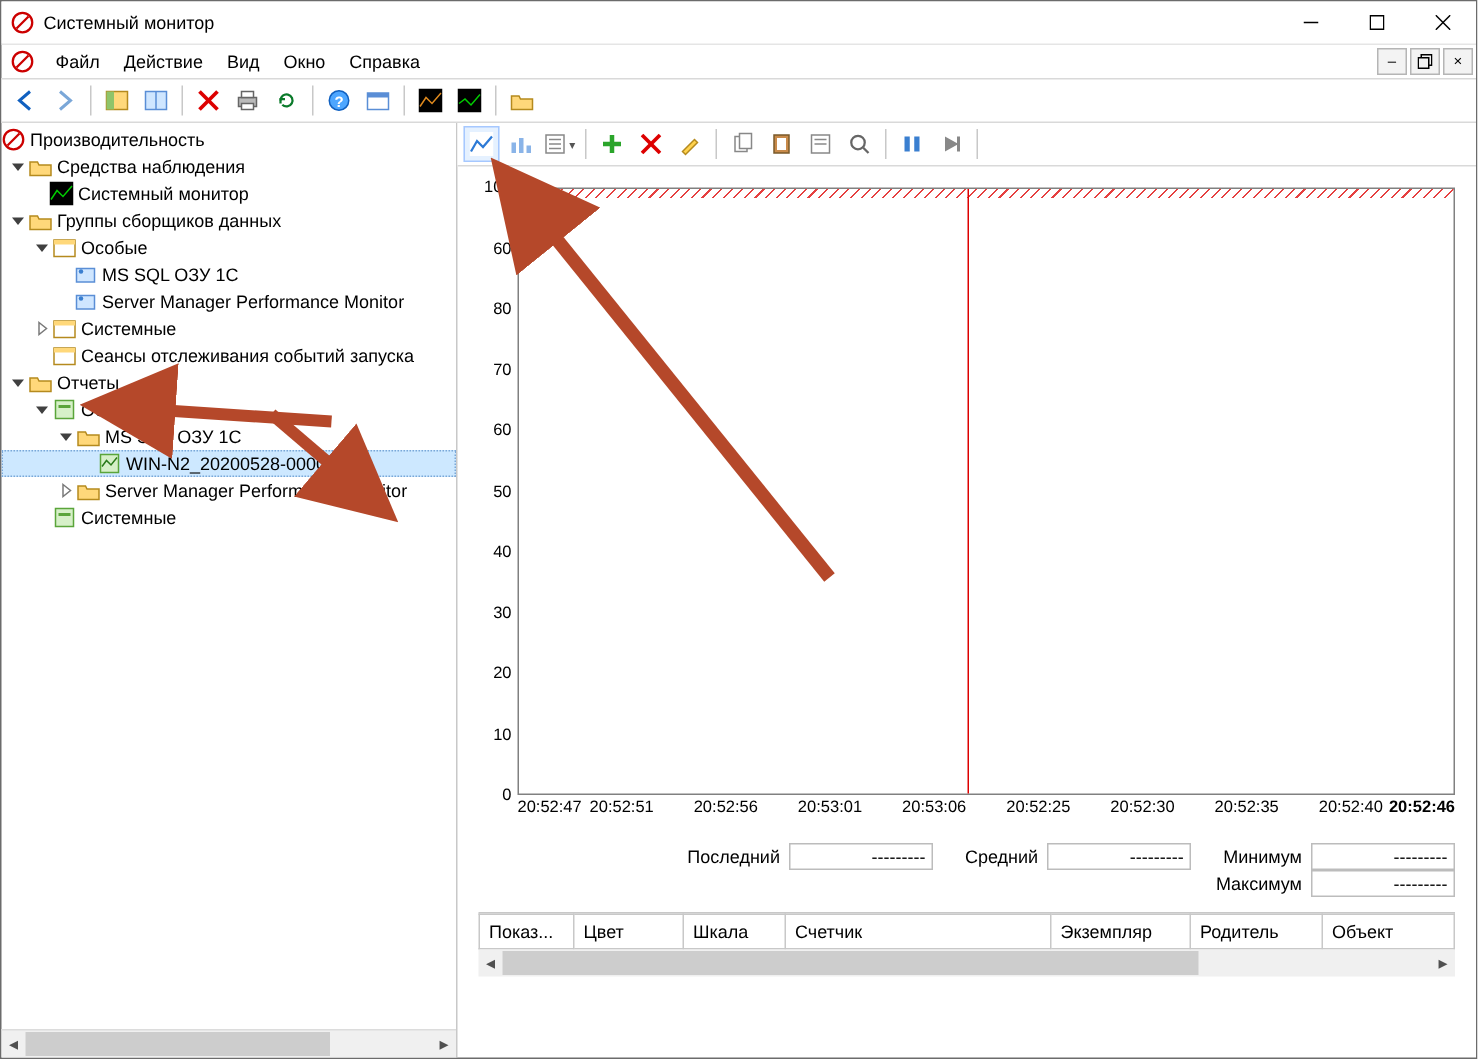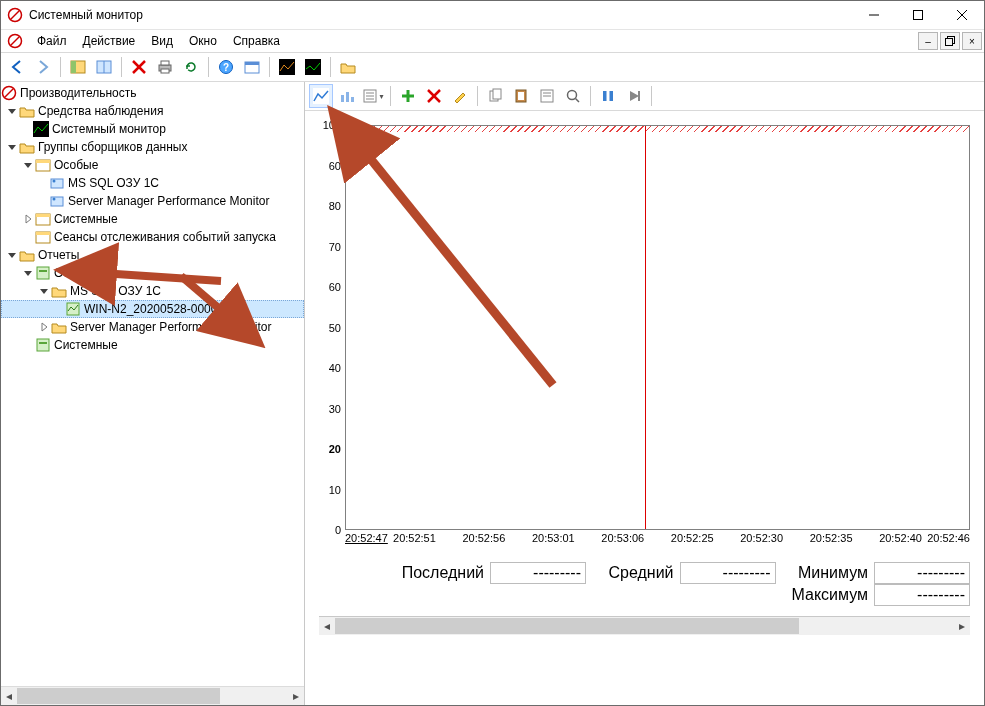--- a/index.html
+++ b/index.html
@@ -43,21 +43,21 @@
   .chart-box{position:relative;height:405px;display:flex}
   .yaxis{width:26px;position:relative}
   .ylabel{position:absolute;right:4px;font-size:11px;transform:translateY(-50%)}
   .plot{flex:1;position:relative;border:1px solid #808080}
   .hatch-top{position:absolute;left:0;right:0;top:0;height:6px;background:repeating-linear-gradient(135deg,#d00 0 1px,transparent 1px 5px);opacity:.75}
   .red-vert{position:absolute;top:0;bottom:0;width:1px;background:#d00}
   .xaxis{height:18px;position:relative;margin-left:26px}
   .xlabel{position:absolute;top:2px;font-size:11px;transform:translateX(-50%)}
   .xlabel.last{transform:translateX(-100%)}
   
-  .stats{margin-top:14px;text-align:right;font-size:16px}
+  .stats{margin-top:14px;text-align:right;font-size:12px}
   .stat{display:inline-block;margin-left:18px}
   .stat-label{margin-right:6px}
   .stat-val{display:inline-block;border:1px solid #bcbcbc;min-width:86px;padding:1px 4px;text-align:right;background:#fff;font-family:inherit}
   .stats .row2{margin-top:4px}
   
   .grid-wrap{margin-top:10px;border-top:1px solid #c8c8c8}
   .grid{width:100%;border-collapse:collapse;font-size:12px}
   .grid th{border:1px solid #c8c8c8;background:#fff;font-weight:400;text-align:left;padding:2px 6px;height:18px;white-space:nowrap}
   .grid td{padding:2px 6px;white-space:nowrap}
   .grid .cb{text-align:center}
@@ -485,60 +485,69 @@
             </svg>
           </span>
         <span class="tsep"></span>
       </div>
 
       <div class="chart-wrap">
         <div class="chart-box">
           <div class="yaxis" id="yaxis">
               <div class="ylabel" style="top: 100%;">0</div>
               <div class="ylabel" style="top: 90%;">10</div>
-              <div class="ylabel" style="top: 80%; font-weight: bold;">20</div>
+              <div class="ylabel" style="top: 80%;">20</div>
               <div class="ylabel" style="top: 70%;">30</div>
               <div class="ylabel" style="top: 60%;">40</div>
               <div class="ylabel" style="top: 50%;">50</div>
               <div class="ylabel" style="top: 40%;">60</div>
               <div class="ylabel" style="top: 30%;">70</div>
               <div class="ylabel" style="top: 20%;">80</div>
               <div class="ylabel" style="top: 10%;">60</div>
               <div class="ylabel" style="top: 0%;">100</div>
             </div>
           <div class="plot">
             <div class="hatch-top"></div>
             <div class="red-vert" id="cursor" style="left: 48%;"></div>
           </div>
         </div>
         <div class="xaxis" id="xaxis">
-            <div class="xlabel" style="left: 0%; transform: translateX(0px); text-decoration: underline;">20:52:47</div>
+            <div class="xlabel" style="left: 0%; transform: translateX(0px);">20:52:47</div>
             <div class="xlabel" style="left: 11.1111%;">20:52:51</div>
             <div class="xlabel" style="left: 22.2222%;">20:52:56</div>
             <div class="xlabel" style="left: 33.3333%;">20:53:01</div>
             <div class="xlabel" style="left: 44.4444%;">20:53:06</div>
             <div class="xlabel" style="left: 55.5556%;">20:52:25</div>
             <div class="xlabel" style="left: 66.6667%;">20:52:30</div>
             <div class="xlabel" style="left: 77.7778%;">20:52:35</div>
             <div class="xlabel" style="left: 88.8889%;">20:52:40</div>
-            <div class="xlabel last" style="left: 100%;">20:52:46</div>
+            <div class="xlabel last" style="left: 100%; font-weight: bold;">20:52:46</div>
           </div>
 
         <div class="stats">
           <div>
             <span class="stat"><span class="stat-label">Последний</span><span class="stat-val">---------</span></span>
             <span class="stat"><span class="stat-label">Средний</span><span class="stat-val">---------</span></span>
             <span class="stat"><span class="stat-label">Минимум</span><span class="stat-val">---------</span></span>
             <span class="stat"><span class="stat-label">Максимум</span><span class="stat-val">---------</span></span>
           </div>
         </div>
 
         <div class="grid-wrap">
           <table class="grid">
             <tbody>
+                <tr>
+              <th style="width:50px">Показ...</th>
+              <th style="width:60px">Цвет</th>
+              <th style="width:55px">Шкала</th>
+              <th>Счетчик</th>
+              <th style="width:80px">Экземпляр</th>
+              <th style="width:75px">Родитель</th>
+              <th style="width:75px">Объект</th>
+            </tr>
           </tbody>
             </table>
           <div class="grid-hscroll">
             <span class="arrow">◂</span>
             <div class="track">
                 <div class="thumb"></div>
               </div>
             <span class="arrow">▸</span>
           </div>
         </div>

